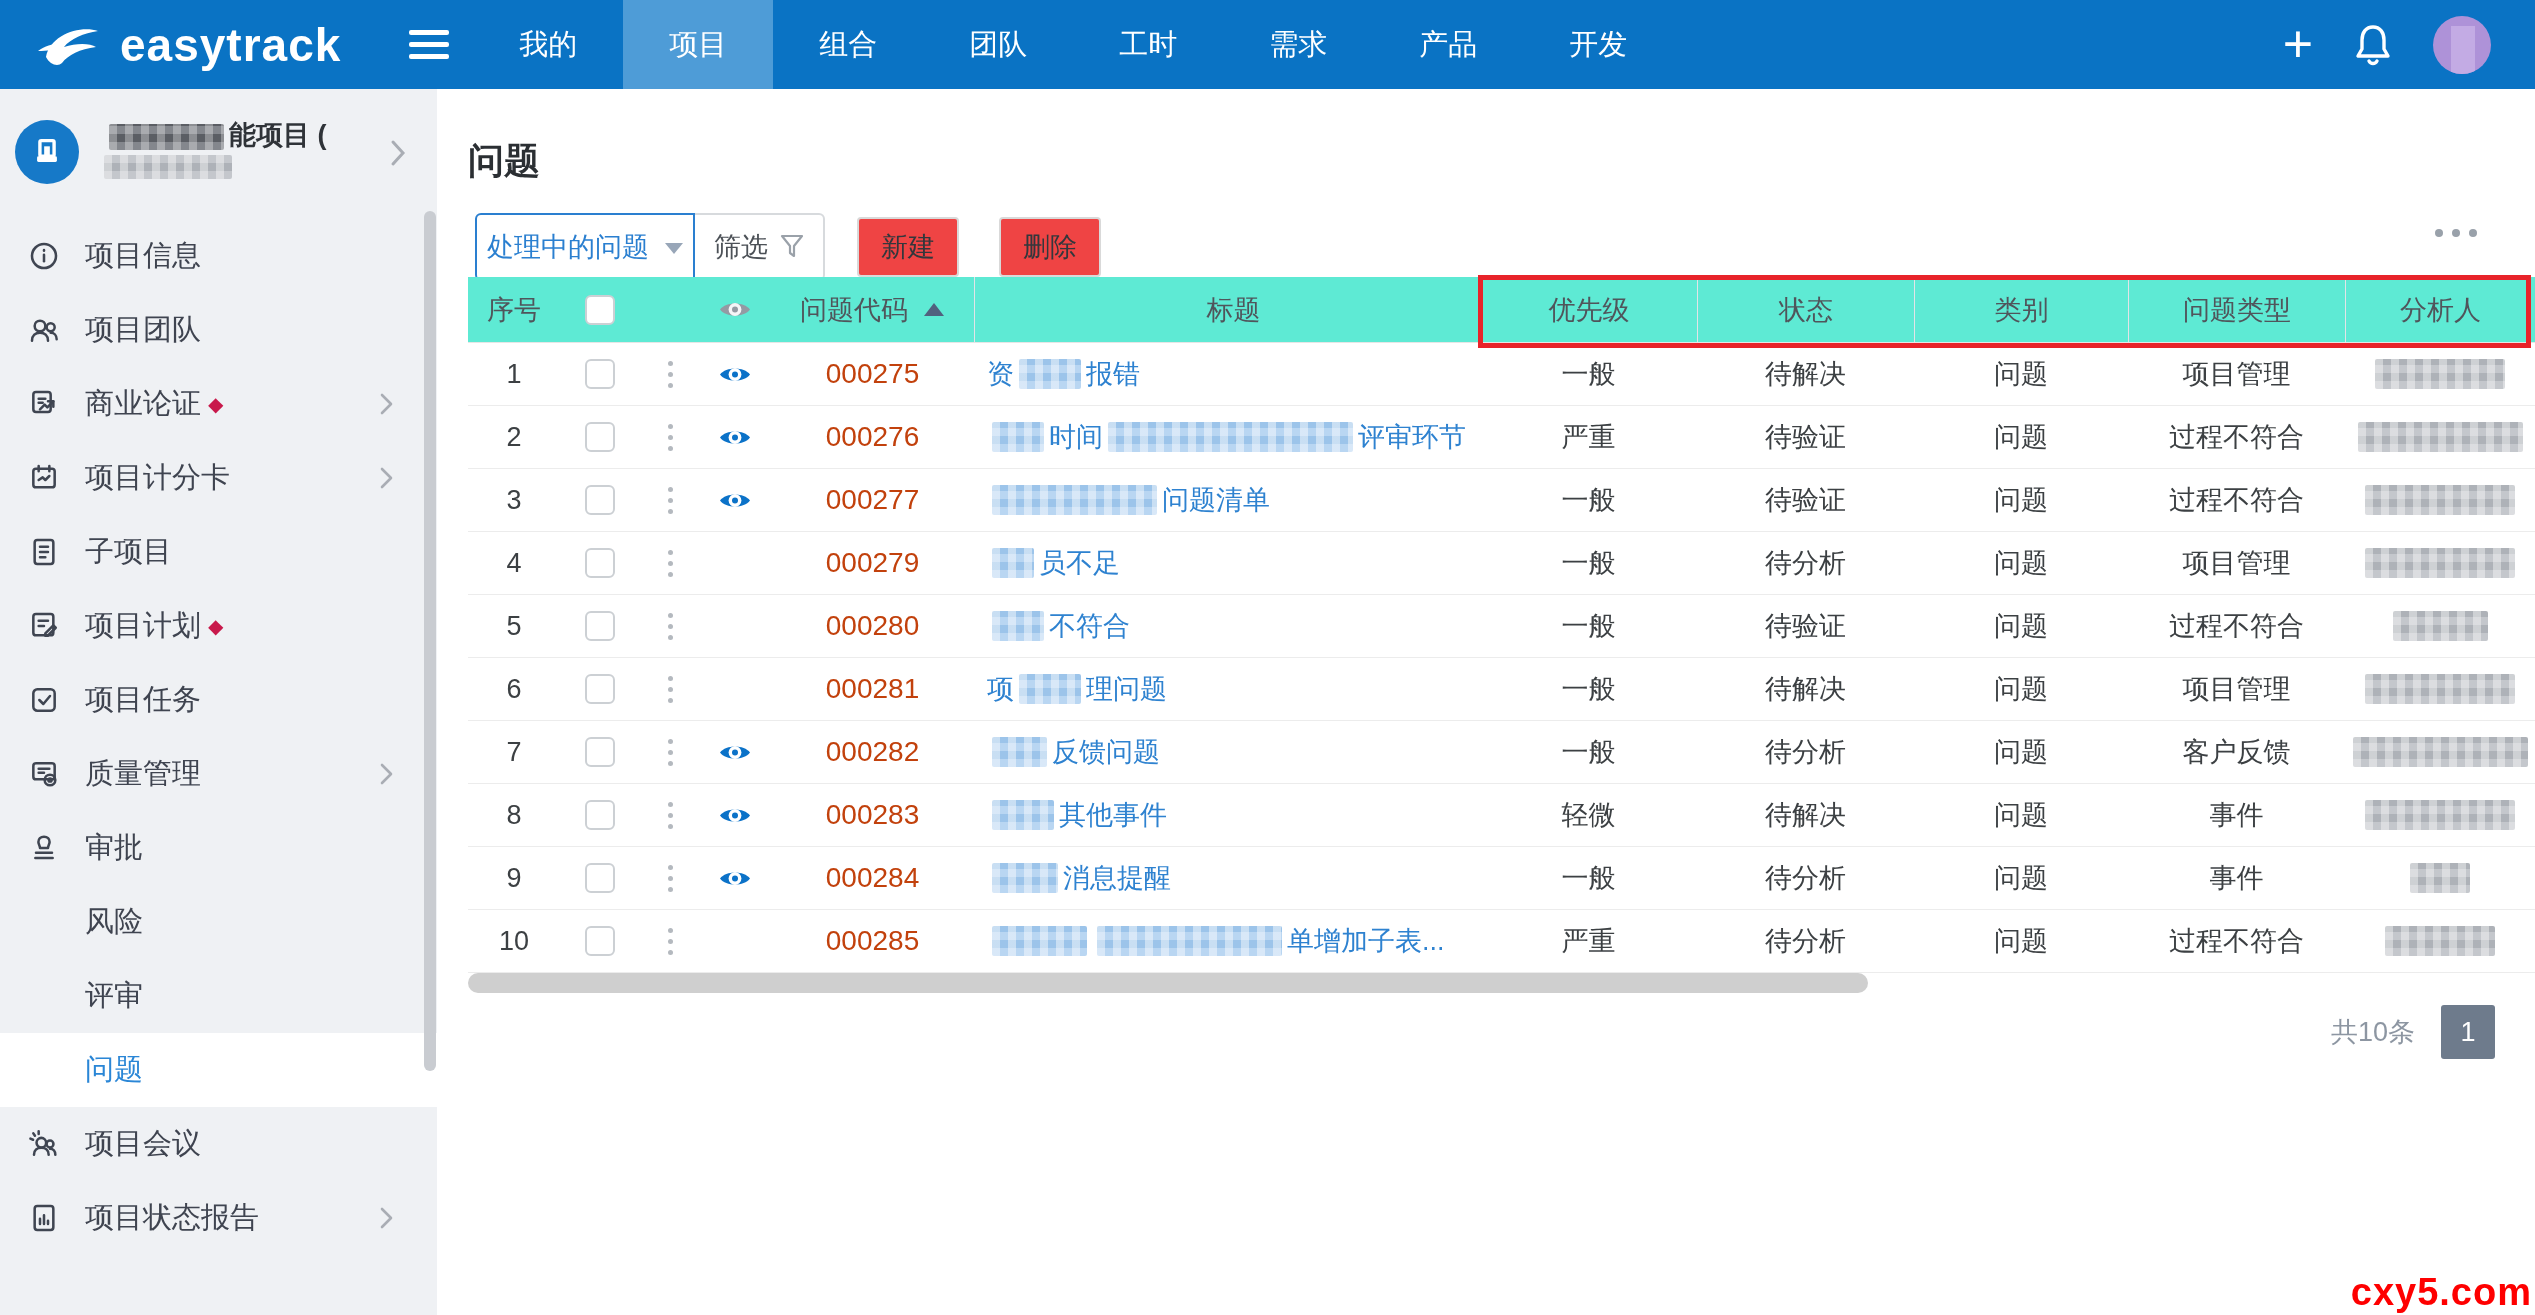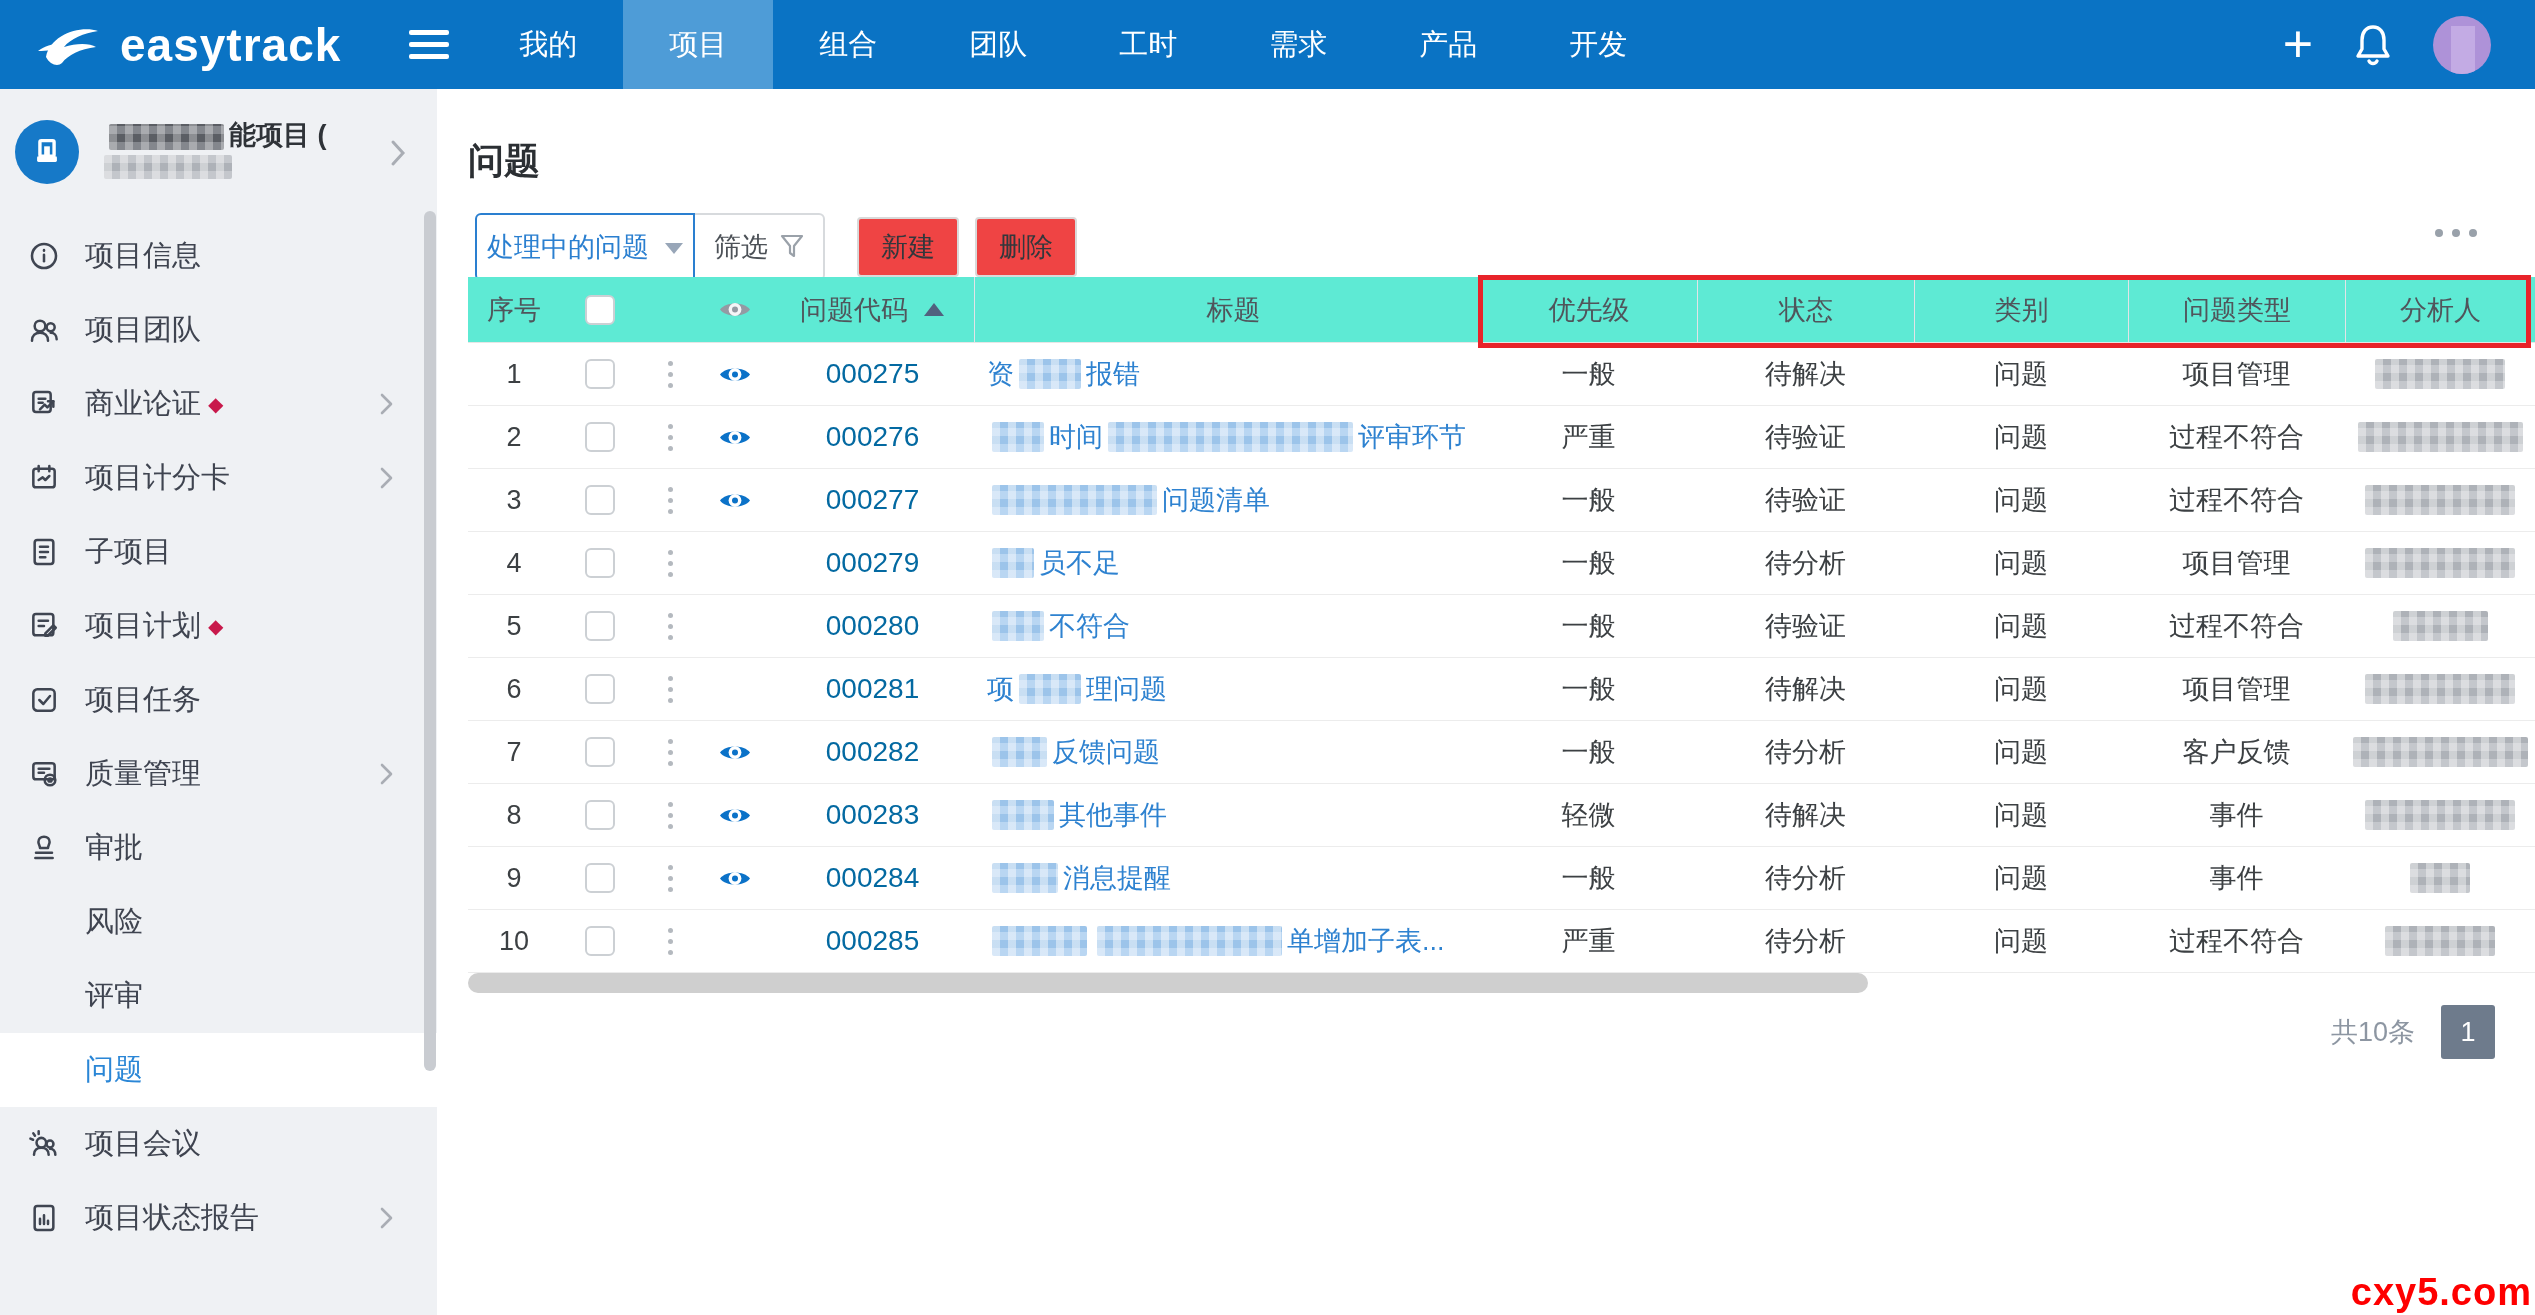--- a/index.html
+++ b/index.html
@@ -48,41 +48,41 @@
   .dd-filter { width:220px; height:68px; border:2px solid #2a7fd0; border-radius:6px 0 0 6px;
     display:flex; align-items:center; justify-content:center; gap:16px; color:#2a7fd0; font-size:27px;
     background:#fff; cursor:pointer; }
   .dd-caret { width:0; height:0; border-left:9px solid transparent; border-right:9px solid transparent;
     border-top:11px solid #98a6b8; margin-top:3px; }
   .btn-sx { width:130px; height:68px; border:2px solid #d7dadd; border-left:none; border-radius:0 6px 6px 0;
     display:flex; align-items:center; justify-content:center; gap:12px; font-size:27px; color:#4c5157;
     background:#fff; cursor:pointer; }
   .btn-grey { height:60px; margin-top:4px; padding:0 22px; background:#ef4444; border:2px solid #d9d9d9;
     border-radius:4px; font-size:27px; color:#33373c; display:flex; align-items:center; cursor:pointer; }
-  .btn-new { margin-left:32px; } .btn-del { margin-left:16px; }
+  .btn-new { margin-left:32px; } .btn-del { margin-left:40px; }
   .more-dots { position:absolute; right:58px; top:140px; display:flex; gap:9px; cursor:pointer; }
   .more-dots i { width:8px; height:8px; border-radius:50%; background:#99a1aa; }
   
   .table { position:absolute; left:31px; top:188px; width:2067px; }
   .t-head { display:flex; height:66px; background:#5eead4; align-items:center;
     font-size:27px; color:#50555b; border-bottom:1px solid #e6e6e6; }
   .t-row { display:flex; height:63px; align-items:center; border-bottom:1px solid #ececec;
     font-size:27px; color:#3c4043; background:#fff; }
   .c { display:flex; align-items:center; justify-content:center; height:100%; flex:0 0 auto; }
   .c-seq{width:92px;} .c-check{width:80px;} .c-kebab{width:60px;} .c-eye{width:70px;}
   .c-code{width:205px;} .c-title{width:505px; justify-content:flex-start; padding-left:12px; overflow:hidden; white-space:nowrap;}
   .c-pri{width:217px;} .c-status{width:217px;} .c-cat{width:214px;text-align:center;} .c-type{width:217px;} .c-an{width:190px;}
   .t-head .c-code{ border-right:1px solid #e2e4e7; }
   .t-head .c-pri,.t-head .c-status,.t-head .c-cat,.t-head .c-type,.t-head .c-an{ border-left:1px solid #e2e4e7; }
   .sort-asc { width:0; height:0; border-left:10px solid transparent; border-right:10px solid transparent;
     border-bottom:13px solid #51617e; margin-left:16px; }
   .checkbox { width:30px; height:30px; background:#fff; border:2px solid #ccd0d4; border-radius:6px; cursor:pointer; }
   .kebab { display:flex; flex-direction:column; gap:6px; cursor:pointer; }
   .kebab i { width:5px; height:5px; border-radius:50%; background:#b4b9bf; }
-  .row-code { color:#0369a1; font-size:28px; }
+  .row-code { color:#c2410c; font-size:28px; }
   .row-link { color:#2e82d0; cursor:pointer; display:inline-flex; align-items:center; }
   .row-link .tx { white-space:nowrap; }
   
   .px { display:inline-block; height:30px; border-radius:2px; vertical-align:middle; margin:0 5px; }
   .px-blue { background-image:
       repeating-linear-gradient(90deg, rgba(255,255,255,.45) 0 8px, rgba(255,255,255,0) 8px 16px),
       repeating-linear-gradient(0deg, #b9d6f2 0 8px, #9cc4ea 8px 16px); }
   .px-grey { background-image:
       repeating-linear-gradient(90deg, rgba(255,255,255,.4) 0 8px, rgba(255,255,255,0) 8px 16px),
       repeating-linear-gradient(0deg, #c4c7cc 0 8px, #aeb2b8 8px 16px); }

